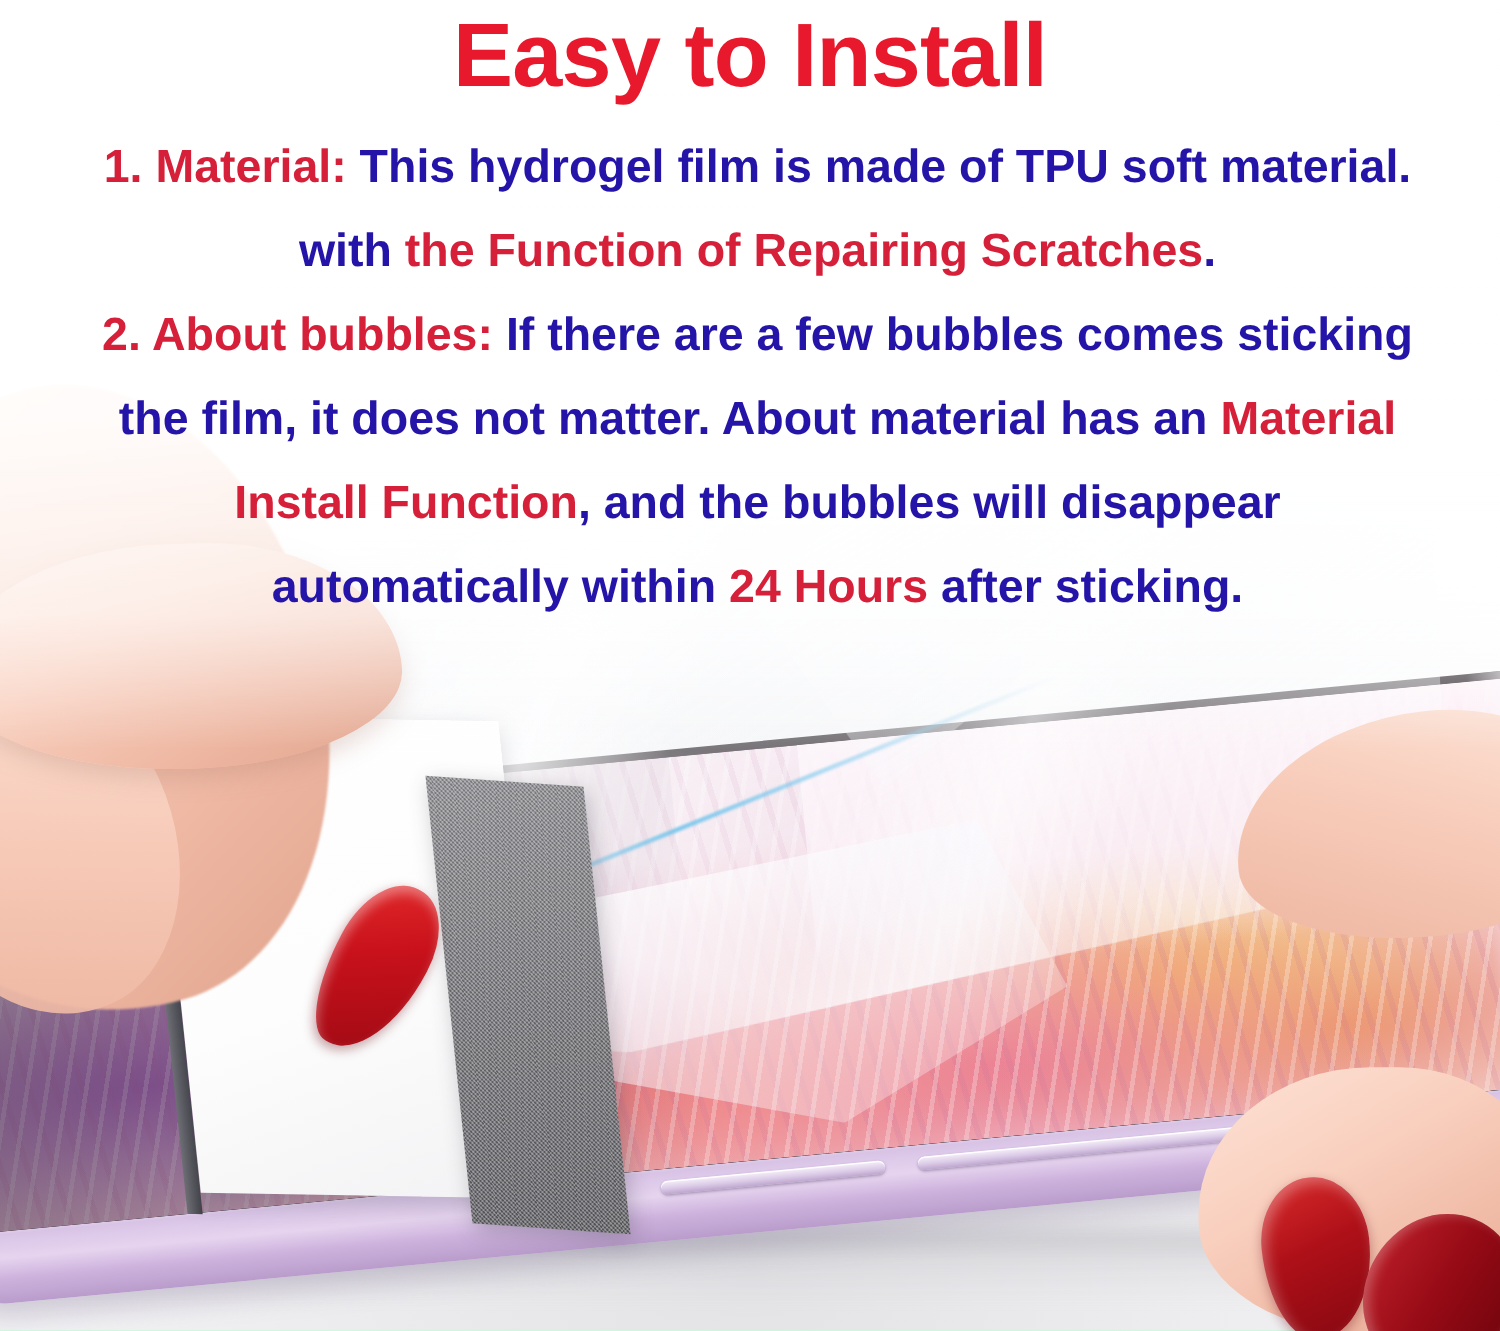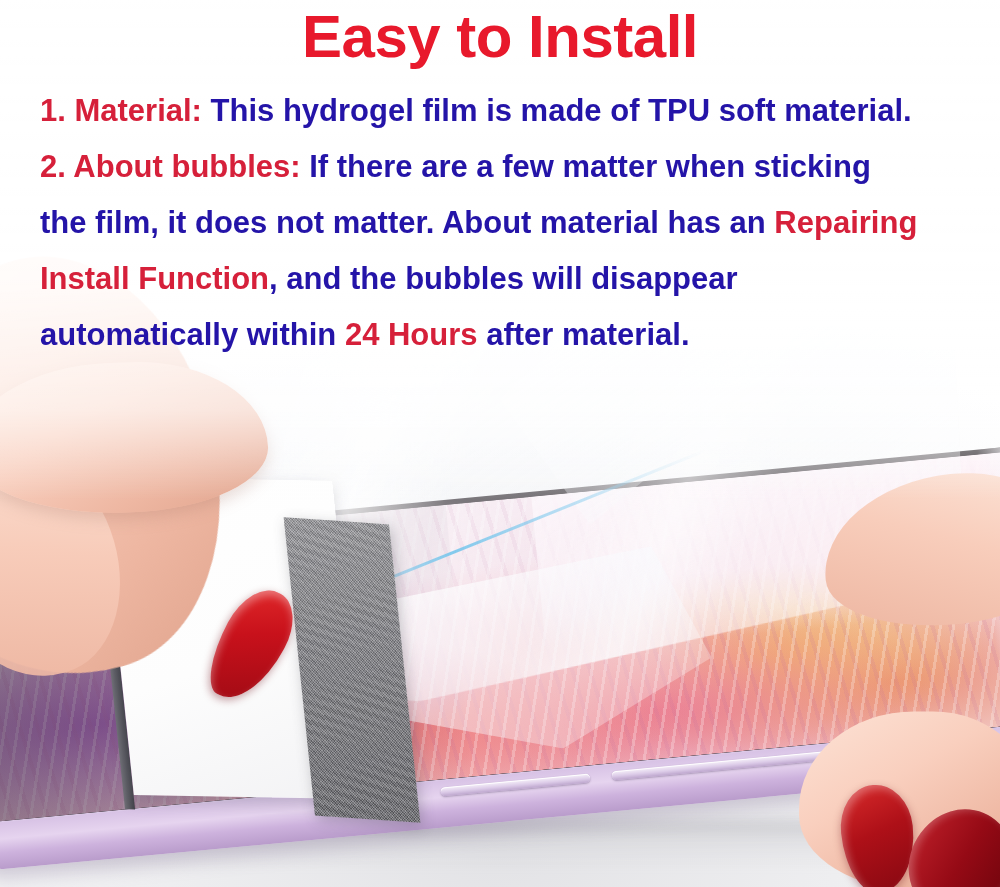--- a/index.html
+++ b/index.html
@@ -250,20 +250,21 @@
     color:#E8192C;
     font-family:"Liberation Sans", sans-serif;
   }
   .body-block{
     position:absolute; top:83px; left:40px; width:930px;
   }
   .line{
     font-size:31px; font-weight:bold;
     line-height:56px; white-space:nowrap;
     font-family:"Liberation Sans", sans-serif;
+    text-align:center;
   }
   .b{ color:#2414A8; }
   .r{ color:#D6203A; }
 </style>
 </head>
 <body>
 
 <div id="stage">
 
   <div class="photo">
@@ -317,24 +318,25 @@
 
   <div class="text-layer">
 
     <div class="headline">Easy to Install</div>
 
     <div class="body-block">
 
       <div class="line"><span class="r">1. Material:</span><span class="b"> This hydrogel film is made of TPU soft material.</span></div>
 
 
-
-      <div class="line"><span class="r">2. About bubbles:</span><span class="b"> If there are a few matter when sticking</span></div>
-
-      <div class="line"><span class="b">the film, it does not matter. About material has an </span><span class="r">Repairing</span></div>
+      <div class="line"><span class="b">with </span><span class="r">the Function of Repairing Scratches</span><span class="b">.</span></div>
+
+      <div class="line"><span class="r">2. About bubbles:</span><span class="b"> If there are a few bubbles comes sticking</span></div>
+
+      <div class="line"><span class="b">the film, it does not matter. About material has an </span><span class="r">Material</span></div>
 
       <div class="line"><span class="r">Install Function</span><span class="b">, and the bubbles will disappear</span></div>
 
-      <div class="line"><span class="b">automatically within </span><span class="r">24 Hours</span><span class="b"> after material.</span></div>
+      <div class="line"><span class="b">automatically within </span><span class="r">24 Hours</span><span class="b"> after sticking.</span></div>
 
     </div>
   </div>
 </div>
 
 </body></html>

